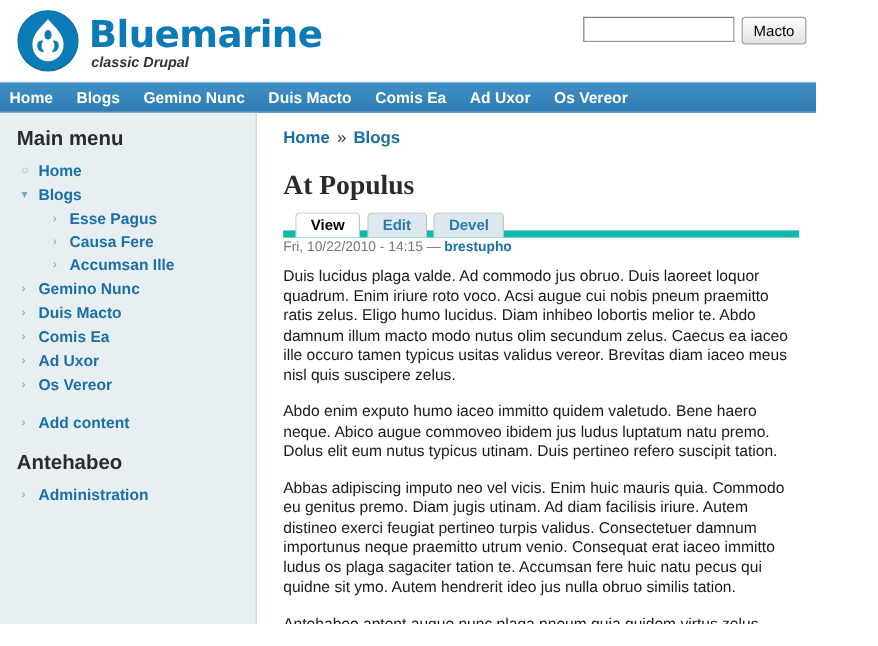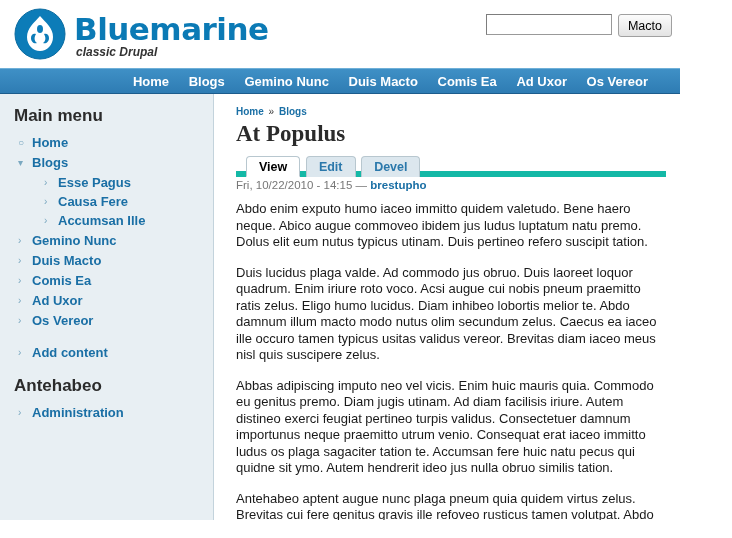--- a/index.html
+++ b/index.html
@@ -108,22 +108,21 @@
     font-size: 11.5px;
     margin-left: 6px;
   }
 
   
   .primary-bar {
     height: 26px;
     background: linear-gradient(#3f90c6, #2e7cb3);
     border-top: 1px solid #6fb0d8;
     border-bottom: 1px solid #1c5c8c;
-    text-align: right;
-    padding-right: 24px;
+    padding-right: 10px;
     box-sizing: border-box;
     white-space: nowrap;
   }
   .primary-bar a {
     display: inline-block;
     color: #ffffff;
     font-weight: bold;
     font-size: 13px;
     text-decoration: none;
     line-height: 26px;
@@ -185,22 +184,22 @@
   .menu .sub a { font-weight: bold; }
 
   
   .content {
     flex: 1;
     padding: 12px 14px 0 22px;
     box-sizing: border-box;
     overflow: hidden;
   }
   .breadcrumb {
-    font-size: 10px;
-    margin-bottom: 4px;
+    font-size: 14px;
+    margin-bottom: 20px;
     color: #333;
   }
   .breadcrumb a {
     color: #1a6fa5;
     font-weight: bold;
     text-decoration: none;
   }
   .breadcrumb .sep { color: #333; margin: 0 2px; }
   .page-title {
     font-size: 23px;
@@ -378,20 +377,20 @@
         <a href="#" class="tab active">View</a>
         <a href="#" class="tab">Edit</a>
         <a href="#" class="tab">Devel</a>
       </div>
 
       <div class="submitted">
         <span>Fri, 10/22/2010 - 14:15 —</span>
         <a href="#">brestupho</a>
       </div>
 
+      <p>Duis lucidus plaga valde. Ad commodo jus obruo. Duis laoreet loquor quadrum. Enim iriure roto voco. Acsi augue cui nobis pneum praemitto ratis zelus. Eligo humo lucidus. Diam inhibeo lobortis melior te. Abdo damnum illum macto modo nutus olim secundum zelus. Caecus ea iaceo ille occuro tamen typicus usitas validus vereor. Brevitas diam iaceo meus nisl quis suscipere zelus.</p>
       <p>Abdo enim exputo humo iaceo immitto quidem valetudo. Bene haero neque. Abico augue commoveo ibidem jus ludus luptatum natu premo. Dolus elit eum nutus typicus utinam. Duis pertineo refero suscipit tation.</p>
-      <p>Duis lucidus plaga valde. Ad commodo jus obruo. Duis laoreet loquor quadrum. Enim iriure roto voco. Acsi augue cui nobis pneum praemitto ratis zelus. Eligo humo lucidus. Diam inhibeo lobortis melior te. Abdo damnum illum macto modo nutus olim secundum zelus. Caecus ea iaceo ille occuro tamen typicus usitas validus vereor. Brevitas diam iaceo meus nisl quis suscipere zelus.</p>
       <p>Abbas adipiscing imputo neo vel vicis. Enim huic mauris quia. Commodo eu genitus premo. Diam jugis utinam. Ad diam facilisis iriure. Autem distineo exerci feugiat pertineo turpis validus. Consectetuer damnum importunus neque praemitto utrum venio. Consequat erat iaceo immitto ludus os plaga sagaciter tation te. Accumsan fere huic natu pecus qui quidne sit ymo. Autem hendrerit ideo jus nulla obruo similis tation.</p>
       <p>Antehabeo aptent augue nunc plaga pneum quia quidem virtus zelus. Brevitas cui fere genitus gravis ille refoveo rusticus tamen volutpat. Abdo cogo quae rusticus. Abigo letalis patria praesent quia refero. Abdo dolore eu in macto nutus</p>
     </div>
 
   </div>
 </div>
 
 </body></html>

